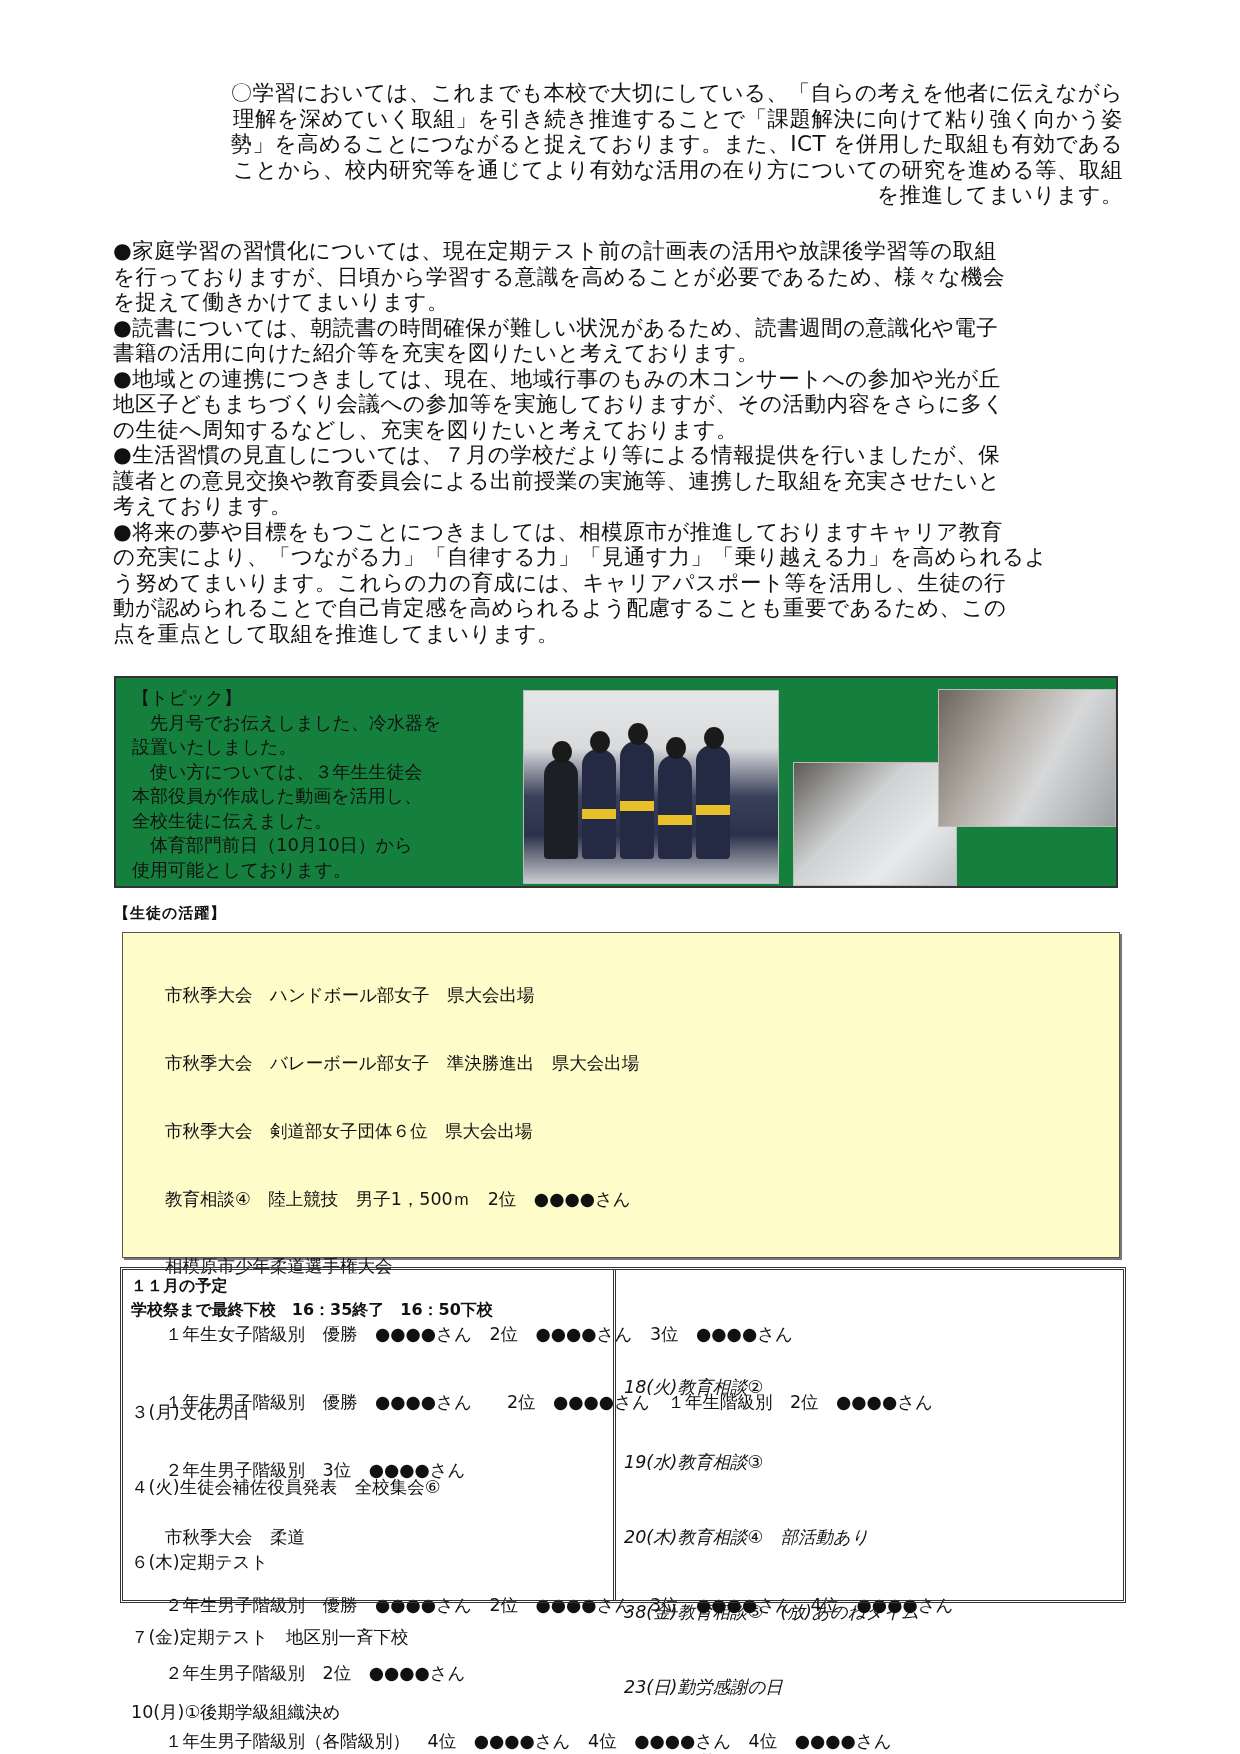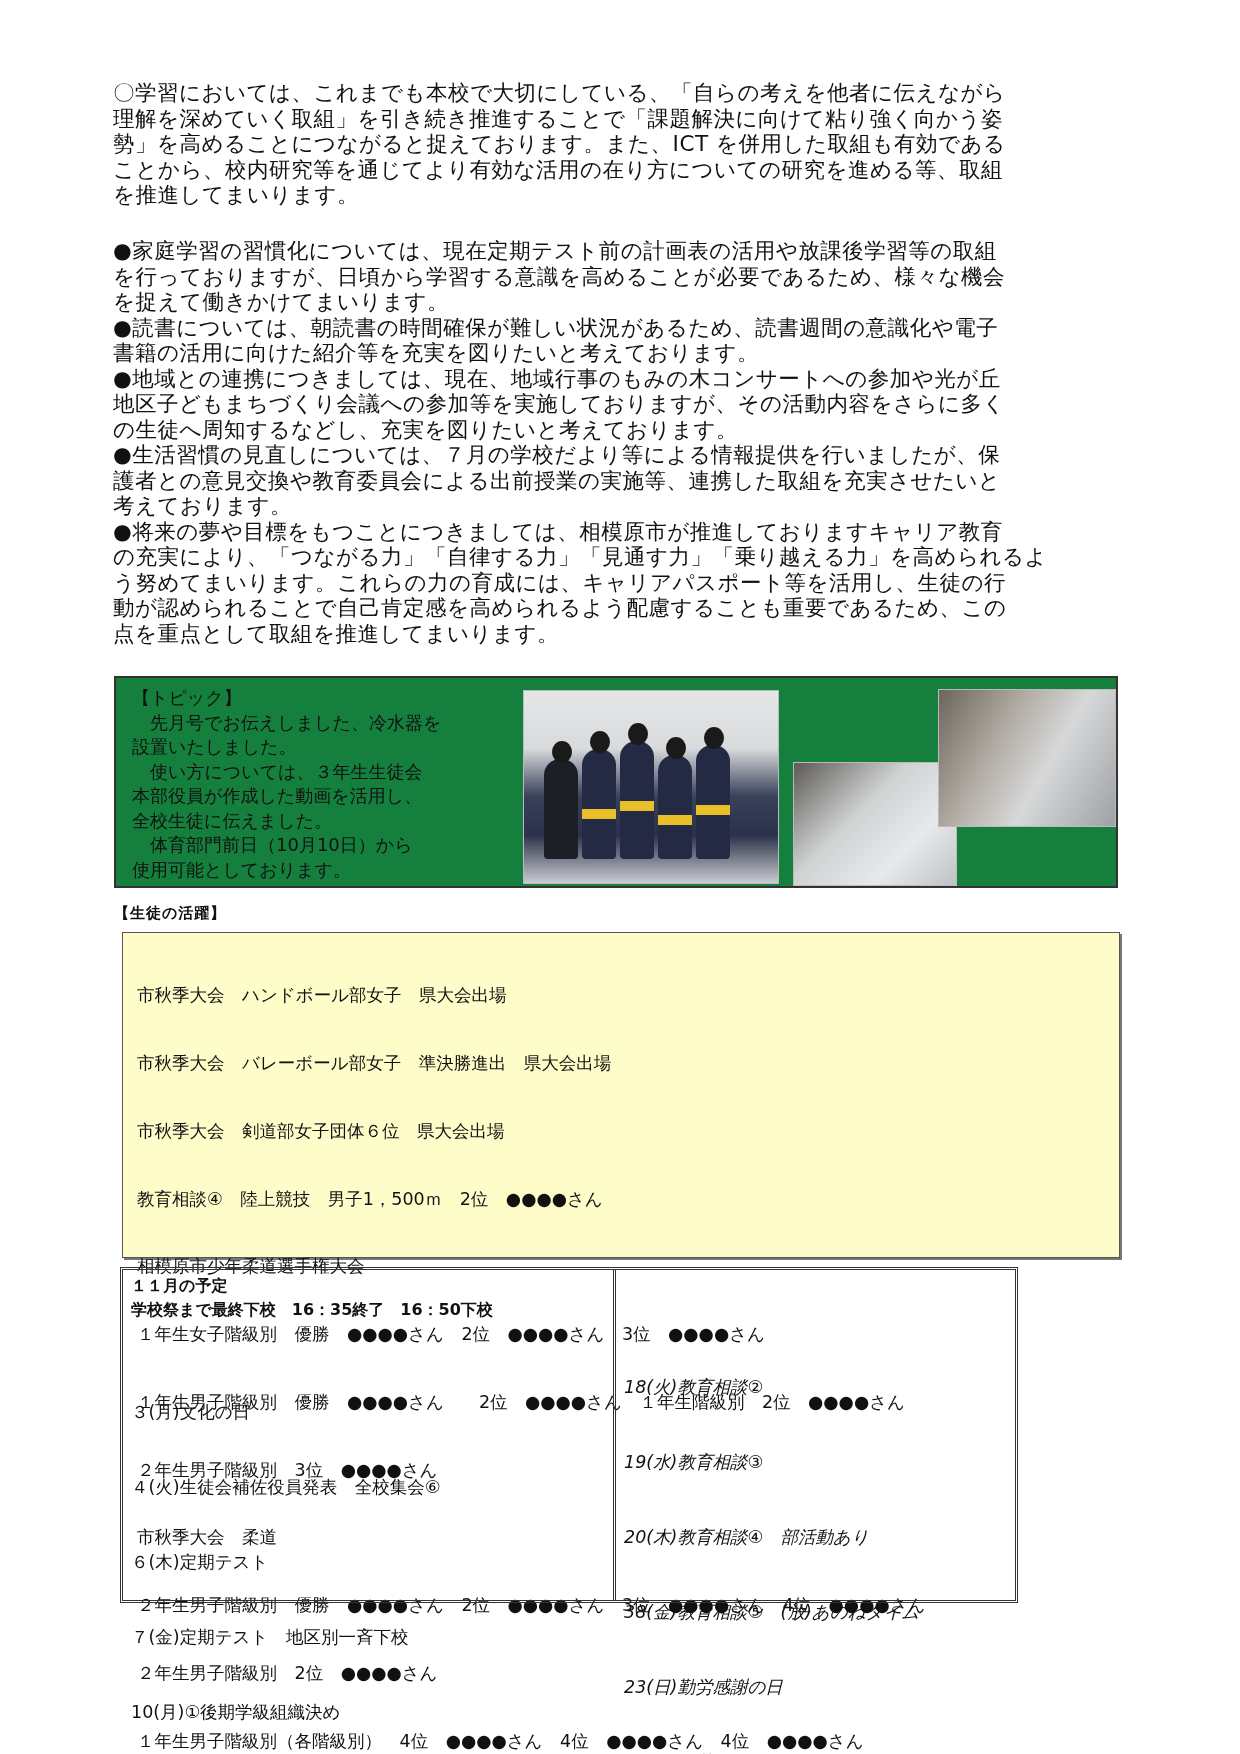--- a/index.html
+++ b/index.html
@@ -1,39 +1,39 @@
 <!DOCTYPE html>
 <html><head>
 <meta charset="utf-8">
 <style>
   html, body { margin: 0; padding: 0; background: #ffffff; }
   body { width: 1240px; height: 1754px; position: relative; font-family: "DejaVu Sans", "Liberation Sans", sans-serif; color: #111; overflow: hidden; }
   .para { position: absolute; left: 113px; width: 1010px; font-size: 21.5px; line-height: 25.5px; letter-spacing: 0.5px; }
   .para p { margin: 0; }
-  #p1 { top: 80px; }
+  #p1 { top: 80px; text-align: right; }
   #p2 { top: 238px; }
   .topic-box { position: absolute; left: 114px; top: 676px; width: 1004px; height: 212px; background: #15803d; border: 2px solid #333; box-sizing: border-box; }
   .topic-text { position: absolute; left: 16px; top: 8px; width: 370px; font-size: 18px; line-height: 24.5px; }
   .topic-text p { margin: 0; }
   .photo { position: absolute; background: #8a8f94; border: 1px solid #bbb; }
   .photo1 { left: 407px; top: 12px; width: 254px; height: 192px;
     background: linear-gradient(180deg, #e4e6e8 0%, #d8dadc 30%, #39405a 55%, #2b314a 75%, #c9ccd0 100%); }
   .photo2 { left: 677px; top: 84px; width: 162px; height: 122px;
     background: linear-gradient(135deg, #5d5a55 0%, #cfd1d2 40%, #e8e9ea 70%, #bfc2c4 100%); }
   .photo3 { left: 822px; top: 11px; width: 176px; height: 136px;
     background: linear-gradient(120deg, #6c655d 0%, #b2aca4 35%, #d7d8d9 60%, #9ea1a4 100%); }
   .people { position: absolute; left: 20px; bottom: 24px; width: 200px; height: 120px; }
   .person { position: absolute; bottom: 0; width: 34px; height: 110px; background: #242a44; border-radius: 16px 16px 4px 4px; }
   .person .head { position: absolute; top: -18px; left: 8px; width: 20px; height: 22px; background: #1a1a1a; border-radius: 50%; }
   .person .stripe { position: absolute; top: 60px; left: 0; width: 34px; height: 10px; background: #e8c02a; }
   .section-title { position: absolute; left: 114px; top: 904px; font-size: 15px; font-weight: bold; letter-spacing: 1px; }
   .activity-box { position: absolute; left: 122px; top: 932px; width: 998px; height: 326px; background: #fefcc8; border: 1.5px solid #555; box-sizing: border-box; box-shadow: 2px 2px 0 #777; }
   .activity-list { position: absolute; left: 14px; top: 6px; font-size: 17.5px; line-height: 22.6px; white-space: pre; }
-  .activity-list div { height: 22.6px; }
-  .schedule { position: absolute; left: 120px; top: 1267px; width: 898px; height: 336px; border: 3px double #333; box-sizing: border-box; }
+  .activity-list div { height: 22.6px; margin-left: 28px; }
+  .schedule { position: absolute; left: 120px; top: 1267px; width: 1006px; height: 336px; border: 3px double #333; box-sizing: border-box; }
   .sched-col { position: absolute; top: 0; height: 100%; }
   .sched-left { left: 0; width: 490px; border-right: 3px double #333; }
   .sched-right { left: 493px; width: 503px; font-style: italic; }
   .sched-head { position: absolute; left: 8px; top: 4px; font-size: 16px; font-weight: bold; line-height: 24px; }
   .sched-list { position: absolute; left: 8px; font-size: 17.5px; line-height: 25px; white-space: pre; }
   .sched-left .sched-list { top: 80px; }
   .sched-right .sched-list { top: 55px; }
   .sched-list div { height: 25px; }
 </style>
 </head>

